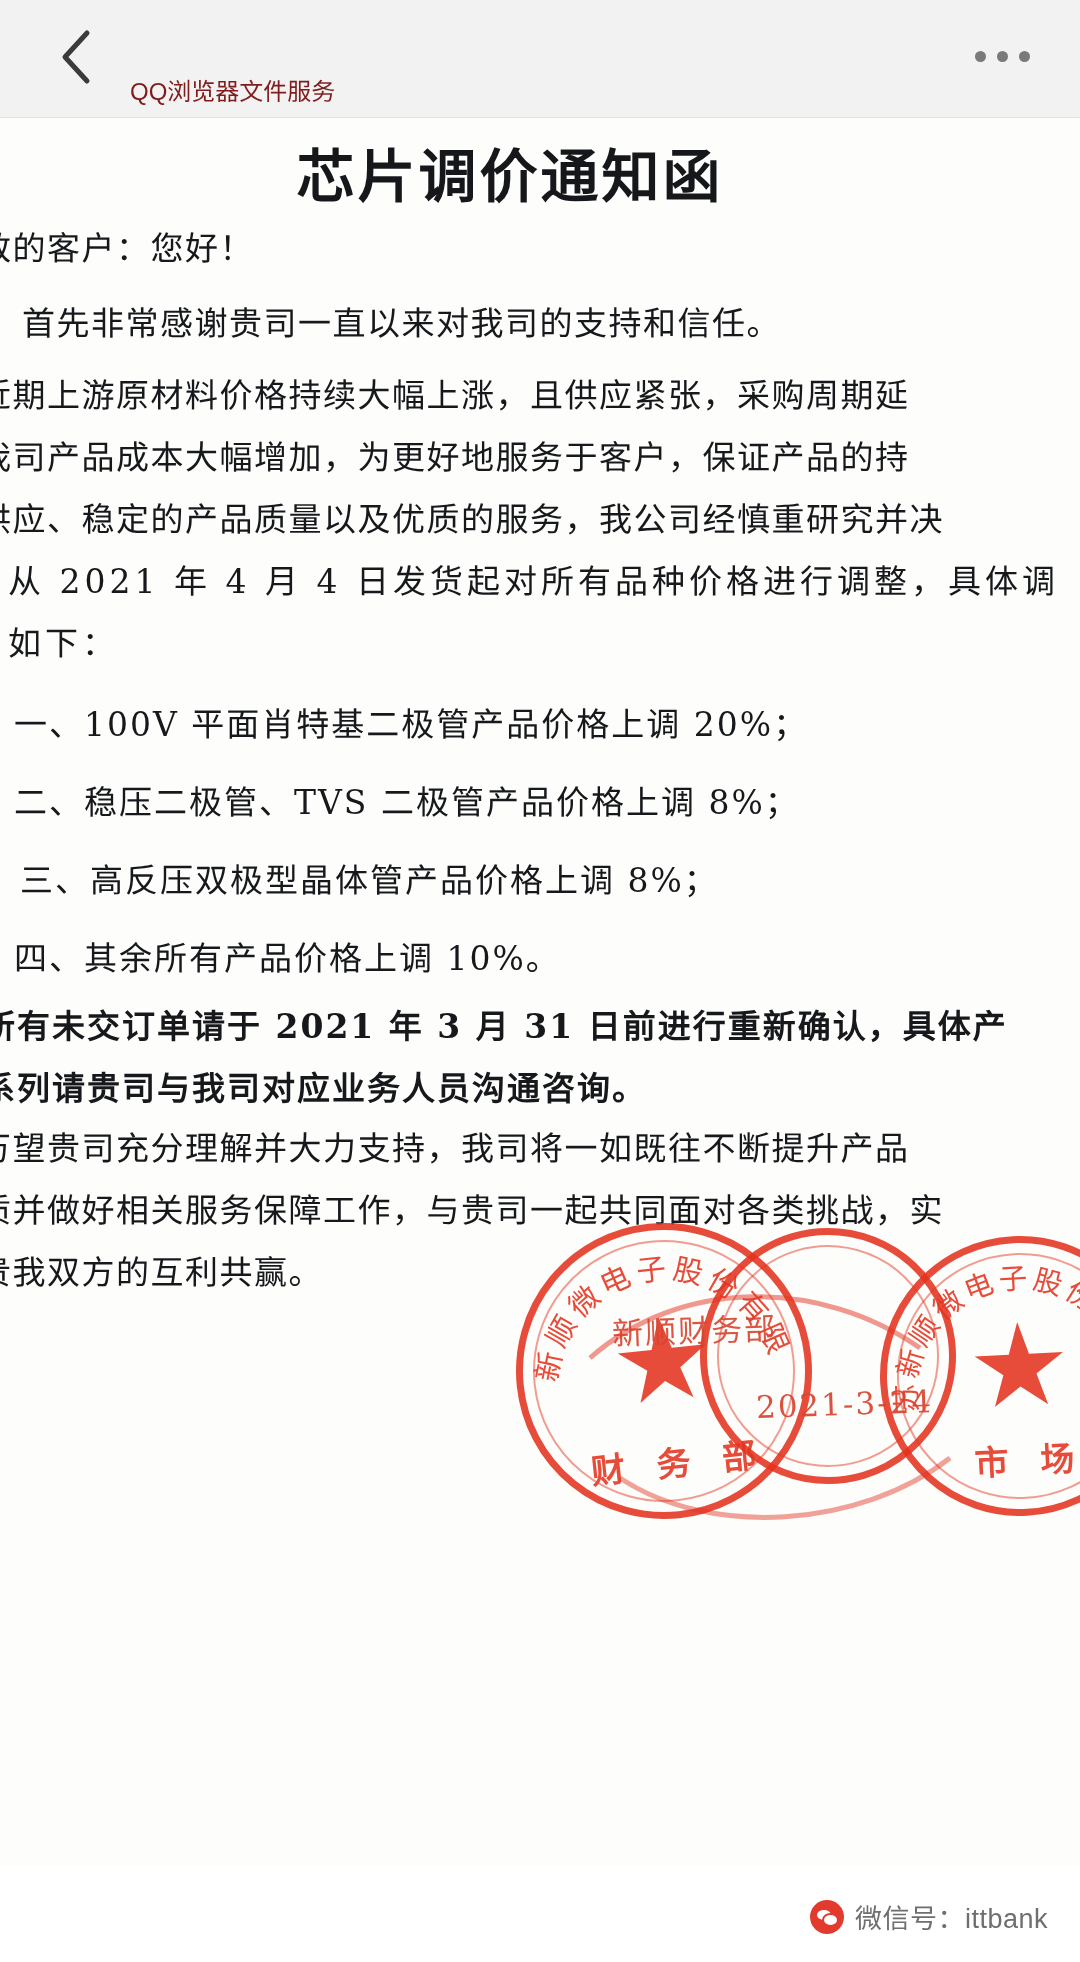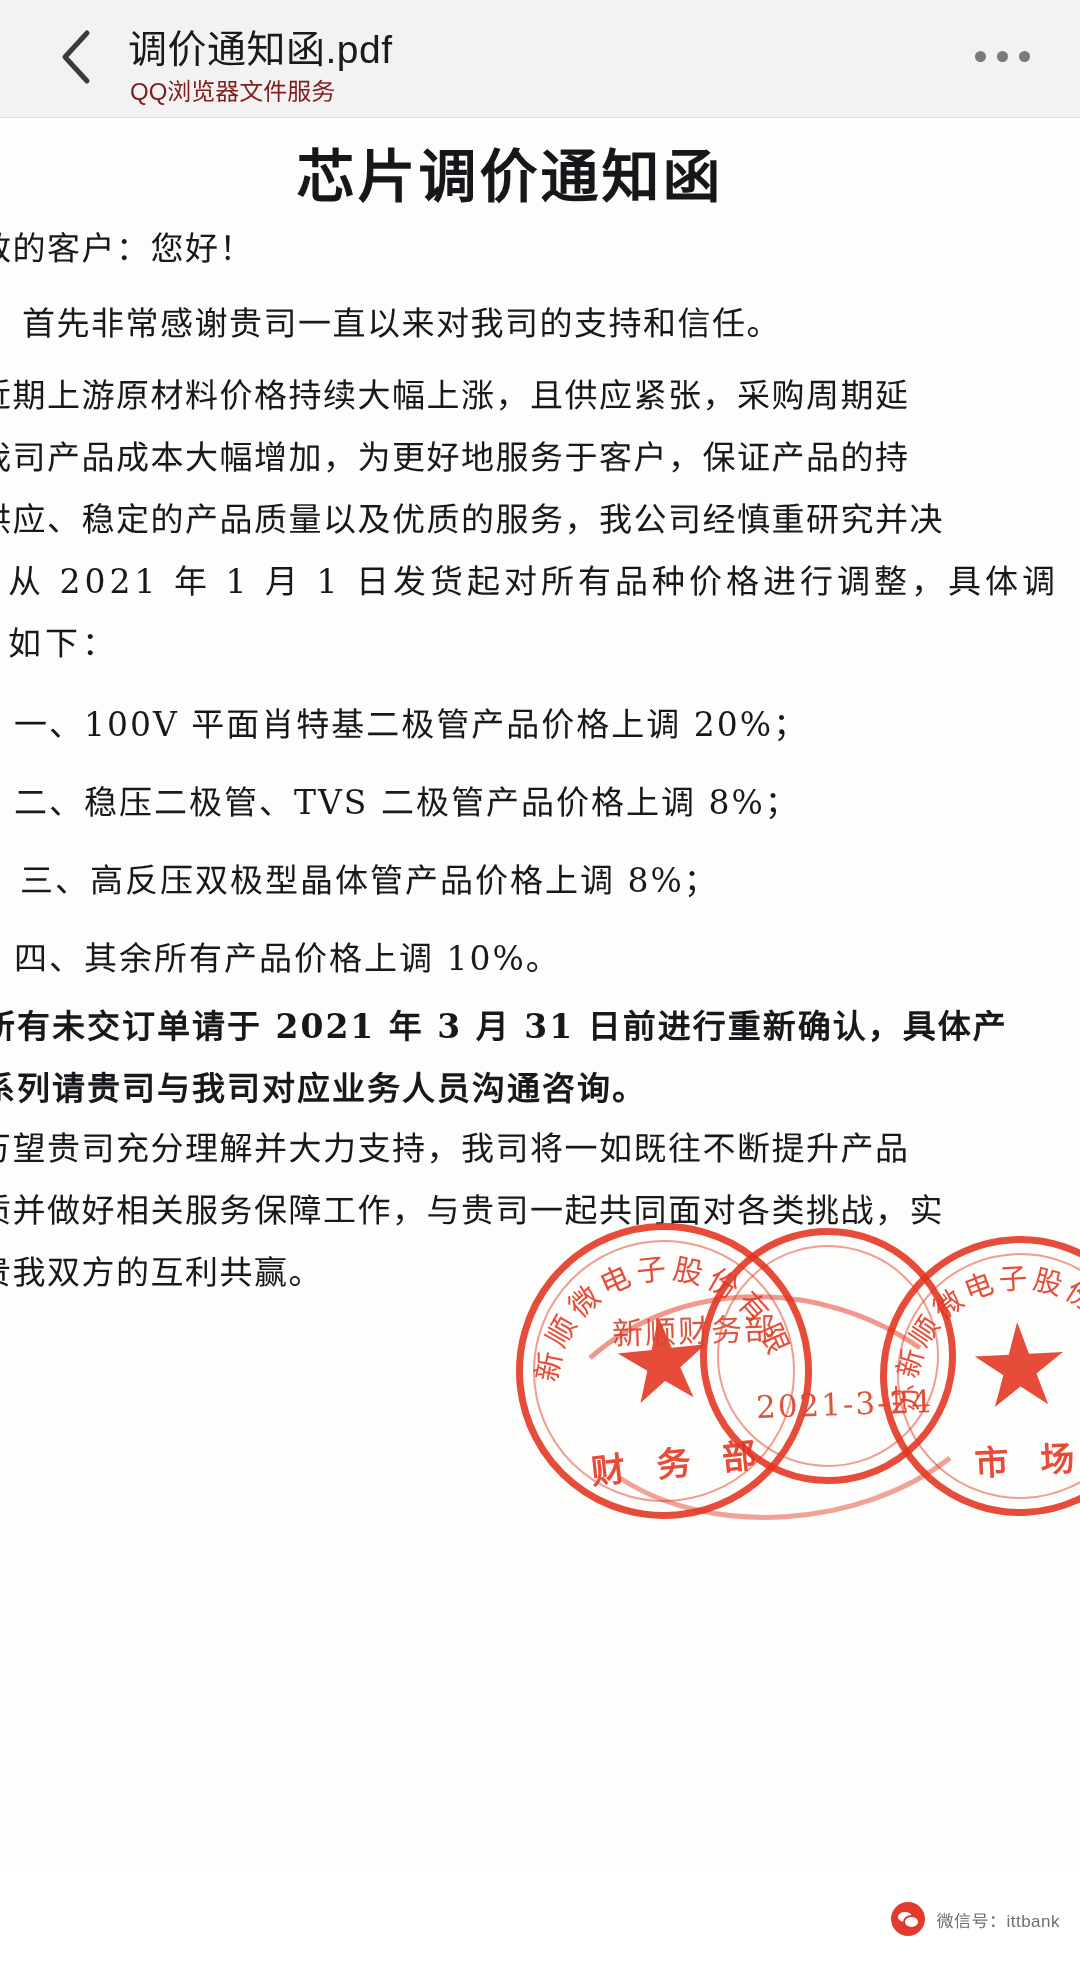--- a/index.html
+++ b/index.html
@@ -199,27 +199,27 @@
   .stamp-scrawl {
     position: absolute;
     left: 560px; top: 1100px;
     width: 420px; height: 320px;
     pointer-events: none;
   }
 
   
   .footer-mark {
     position: absolute;
-    right: 20px;
+    right: 32px;
     bottom: 26px;
     display: flex;
     align-items: center;
     gap: 11px;
     color: #6f6f6f;
-    font-size: 17px;
+    font-size: 27px;
     letter-spacing: 0.5px;
   }
   .wechat-badge {
     width: 34px; height: 34px;
     border-radius: 50%;
     background: #e23b2e;
     position: relative;
     flex: 0 0 auto;
   }
   .wechat-badge::before {
@@ -252,21 +252,20 @@
 
 <div class="appbar">
   <div class="back-btn">
     <span>
       <svg width="40" height="60" viewBox="0 0 40 60" aria-hidden="true">
         <polyline points="30,6 8,30 30,54" fill="none" stroke="#3b3b3b" stroke-width="5" stroke-linecap="round" stroke-linejoin="round"></polyline>
       </svg>
     </span>
   </div>
 
-  <div class="file-title">调价通知函.pdf</div>
   <div class="file-subtitle">QQ浏览器文件服务</div>
 
   <div class="more-btn">
     <i></i>
     <i></i>
     <i></i>
   </div>
 </div>
 
 <div class="doc">
@@ -275,21 +274,21 @@
     <div class="doc-title">芯片调价通知函</div>
 
     <div class="p salutation">敬的客户：您好！</div>
 
     <div class="p para1">首先非常感谢贵司一直以来对我司的支持和信任。</div>
 
     <div class="p para2">近期上游原材料价格持续大幅上涨，且供应紧张，采购周期延
 我司产品成本大幅增加，为更好地服务于客户，保证产品的持
 供应、稳定的产品质量以及优质的服务，我公司经慎重研究并决</div>
 
-    <div class="p para3 wide">从 2021 年 1 月 1 日发货起对所有品种价格进行调整，具体调
+    <div class="p para3 wide">从 2021 年 4 月 4 日发货起对所有品种价格进行调整，具体调
 如下：</div>
 
     <div class="p item i1">一、100V 平面肖特基二极管产品价格上调 20%；</div>
     <div class="p item i2">二、稳压二极管、TVS 二极管产品价格上调 8%；</div>
     <div class="p item i3">三、高反压双极型晶体管产品价格上调 8%；</div>
     <div class="p item i4">四、其余所有产品价格上调 10%。</div>
 
     <div class="p para4">所有未交订单请于 2021 年 3 月 31 日前进行重新确认，具体产
 系列请贵司与我司对应业务人员沟通咨询。</div>
 

